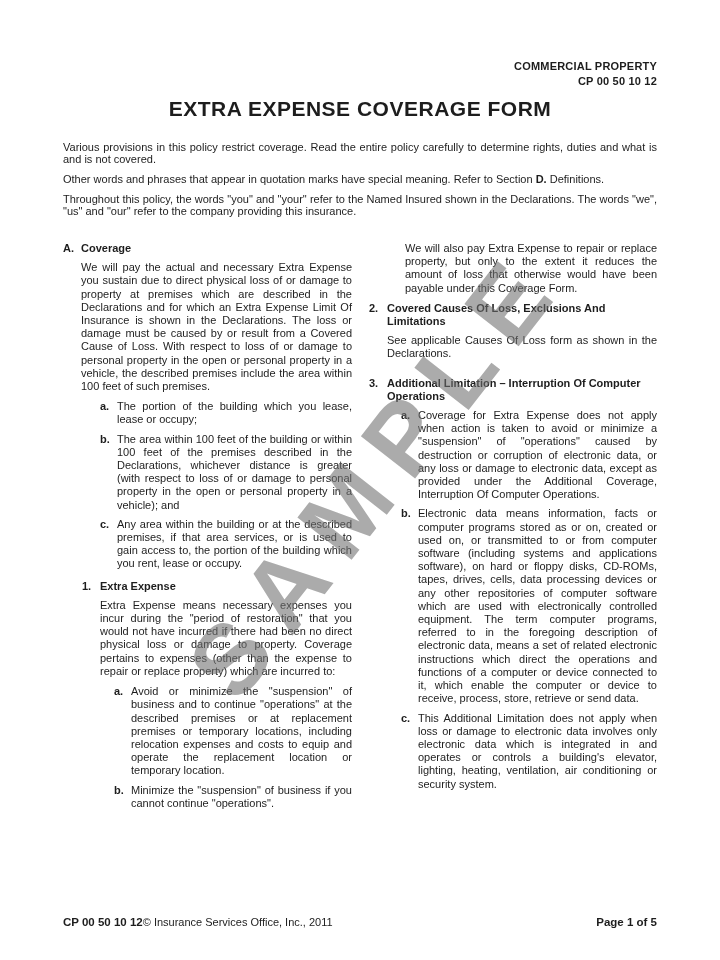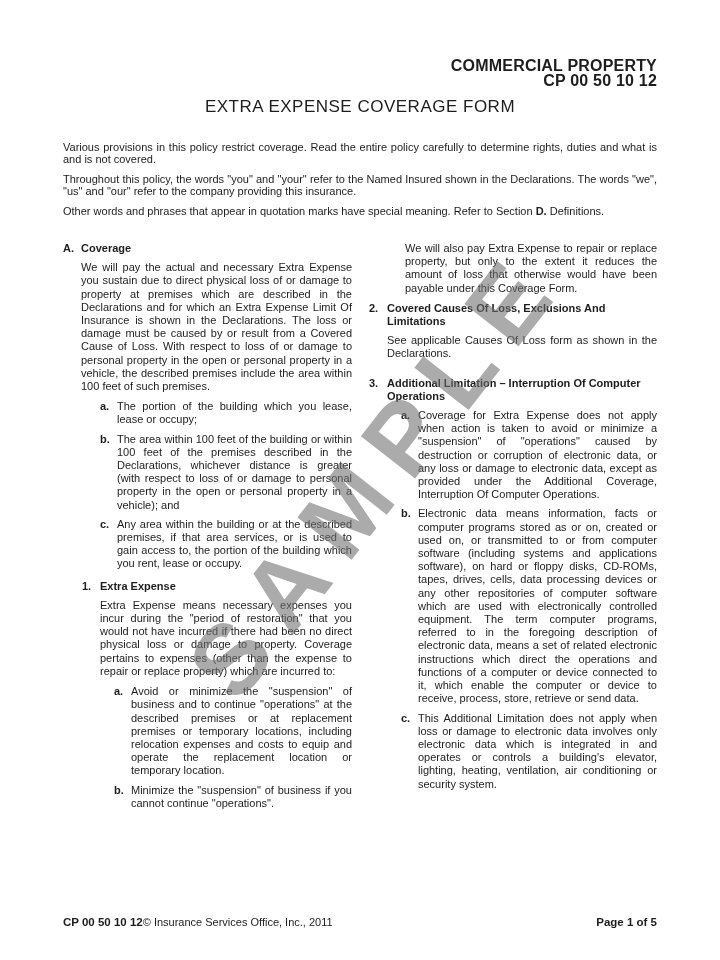--- a/index.html
+++ b/index.html
@@ -3,22 +3,22 @@
 <meta charset="utf-8">
 <style>
   html,body{margin:0;padding:0;}
   body{
     width:720px;height:960px;background:#ffffff;position:relative;overflow:hidden;
     font-family:"Liberation Sans", sans-serif;color:#1d1d1d;
     -webkit-font-smoothing:antialiased;
   }
   .page{position:absolute;inset:0;}
   
-  .hdr{position:absolute;top:59px;right:63px;text-align:right;font-size:16px;font-weight:bold;line-height:14.5px;letter-spacing:.2px;}
-  .doc-title{position:absolute;top:97px;left:0;width:720px;text-align:center;font-size:17px;font-weight:normal;letter-spacing:.5px;}
+  .hdr{position:absolute;top:59px;right:63px;text-align:right;font-size:11px;font-weight:bold;line-height:14.5px;letter-spacing:.2px;}
+  .doc-title{position:absolute;top:97px;left:0;width:720px;text-align:center;font-size:21px;font-weight:bold;letter-spacing:.5px;}
   
   .intro{position:absolute;top:141px;left:63px;width:594px;font-size:11px;line-height:12px;}
   .intro p{margin:0 0 8px 0;text-align:justify;}
   .b{font-weight:bold;}
   
   .cols{position:absolute;top:242px;left:63px;width:594px;display:flex;justify-content:space-between;font-size:11px;line-height:13.2px;}
   .col{width:289px;}
   .lsec{display:flex;}
   .lsec-label{width:18px;flex:none;font-weight:bold;}
   .lsec-body{flex:1;min-width:0;}
@@ -52,22 +52,22 @@
 
   <div class="hdr">
     <div>COMMERCIAL PROPERTY</div>
     <div>CP 00 50 10 12</div>
   </div>
 
   <div class="doc-title">EXTRA EXPENSE COVERAGE FORM</div>
 
   <div class="intro">
     <p>Various provisions in this policy restrict coverage. Read the entire policy carefully to determine rights, duties and what is and is not covered.</p>
+    <p><span>Other words and phrases that appear in quotation marks have special meaning. Refer to Section </span><span class="b">D.</span><span> Definitions.</span></p>
     <p>Throughout this policy, the words "you" and "your" refer to the Named Insured shown in the Declarations. The words "we", "us" and "our" refer to the company providing this insurance.</p>
-    <p><span>Other words and phrases that appear in quotation marks have special meaning. Refer to Section </span><span class="b">D.</span><span> Definitions.</span></p>
   </div>
 
   <div class="cols">
 
     <div class="col">
       <div class="lsec">
         <div class="lsec-label">A.</div>
         <div class="lsec-body">
           <p class="h">Coverage</p>
           <p class="t">We will pay the actual and necessary Extra Expense you sustain due to direct physical loss of or damage to property at premises which are described in the Declarations and for which an Extra Expense Limit Of Insurance is shown in the Declarations. The loss or damage must be caused by or result from a Covered Cause of Loss. With respect to loss of or damage to personal property in the open or personal property in a vehicle, the described premises include the area within 100 feet of such premises.</p>

